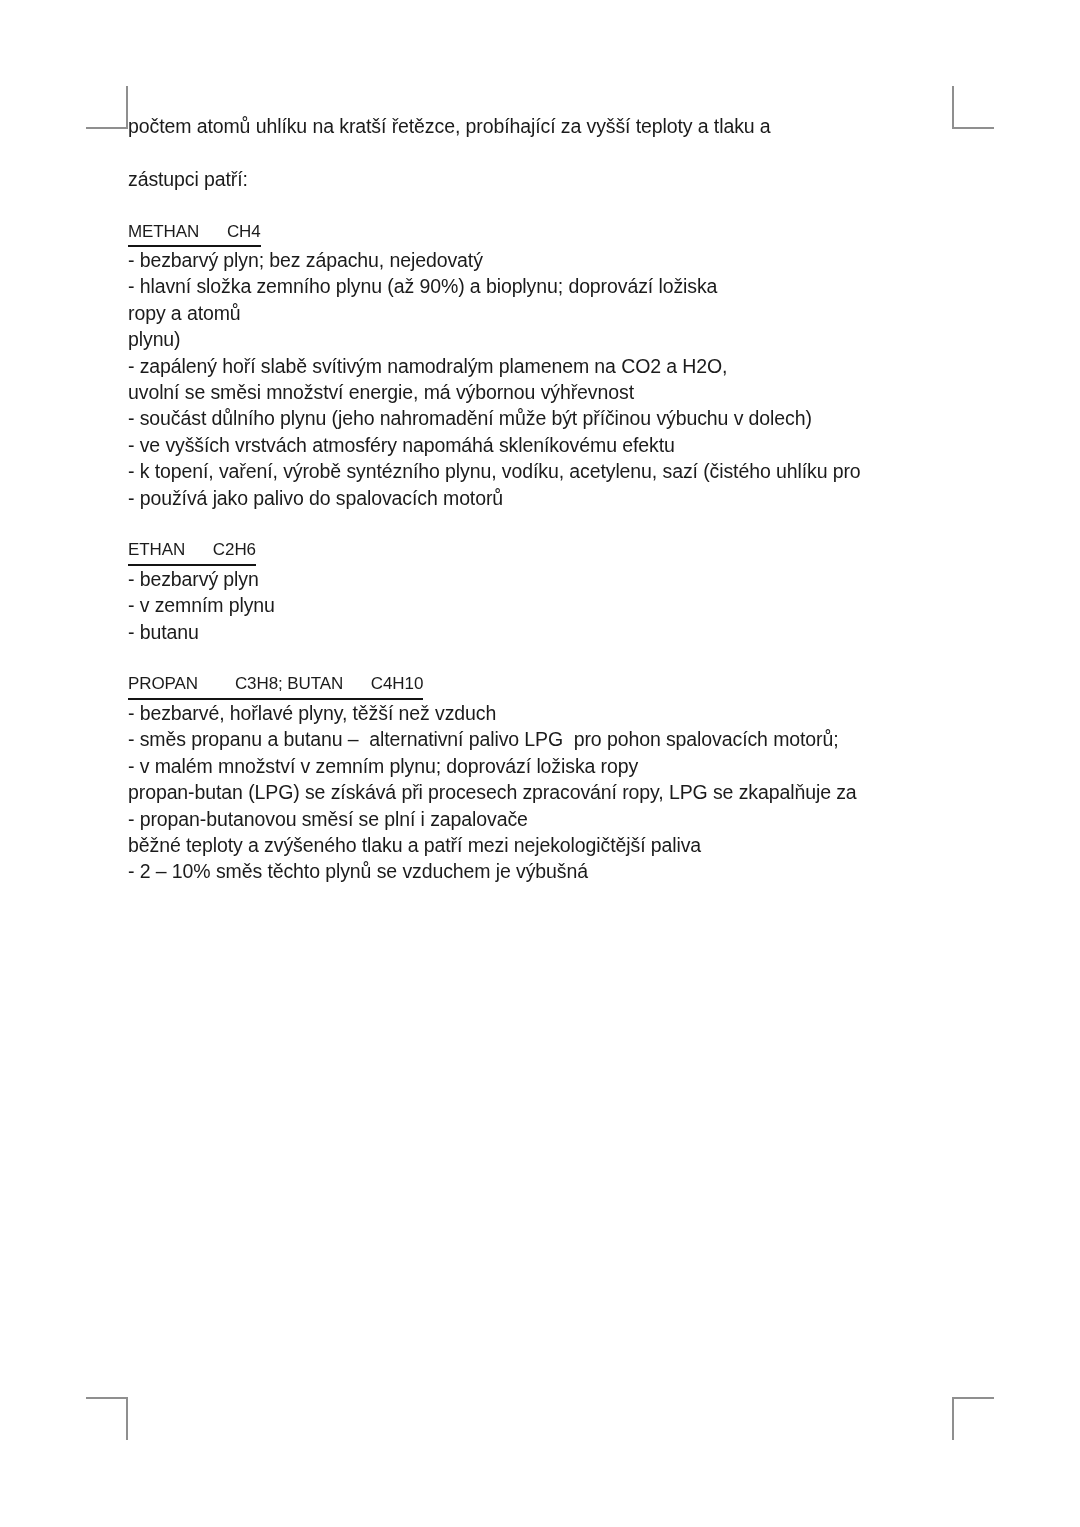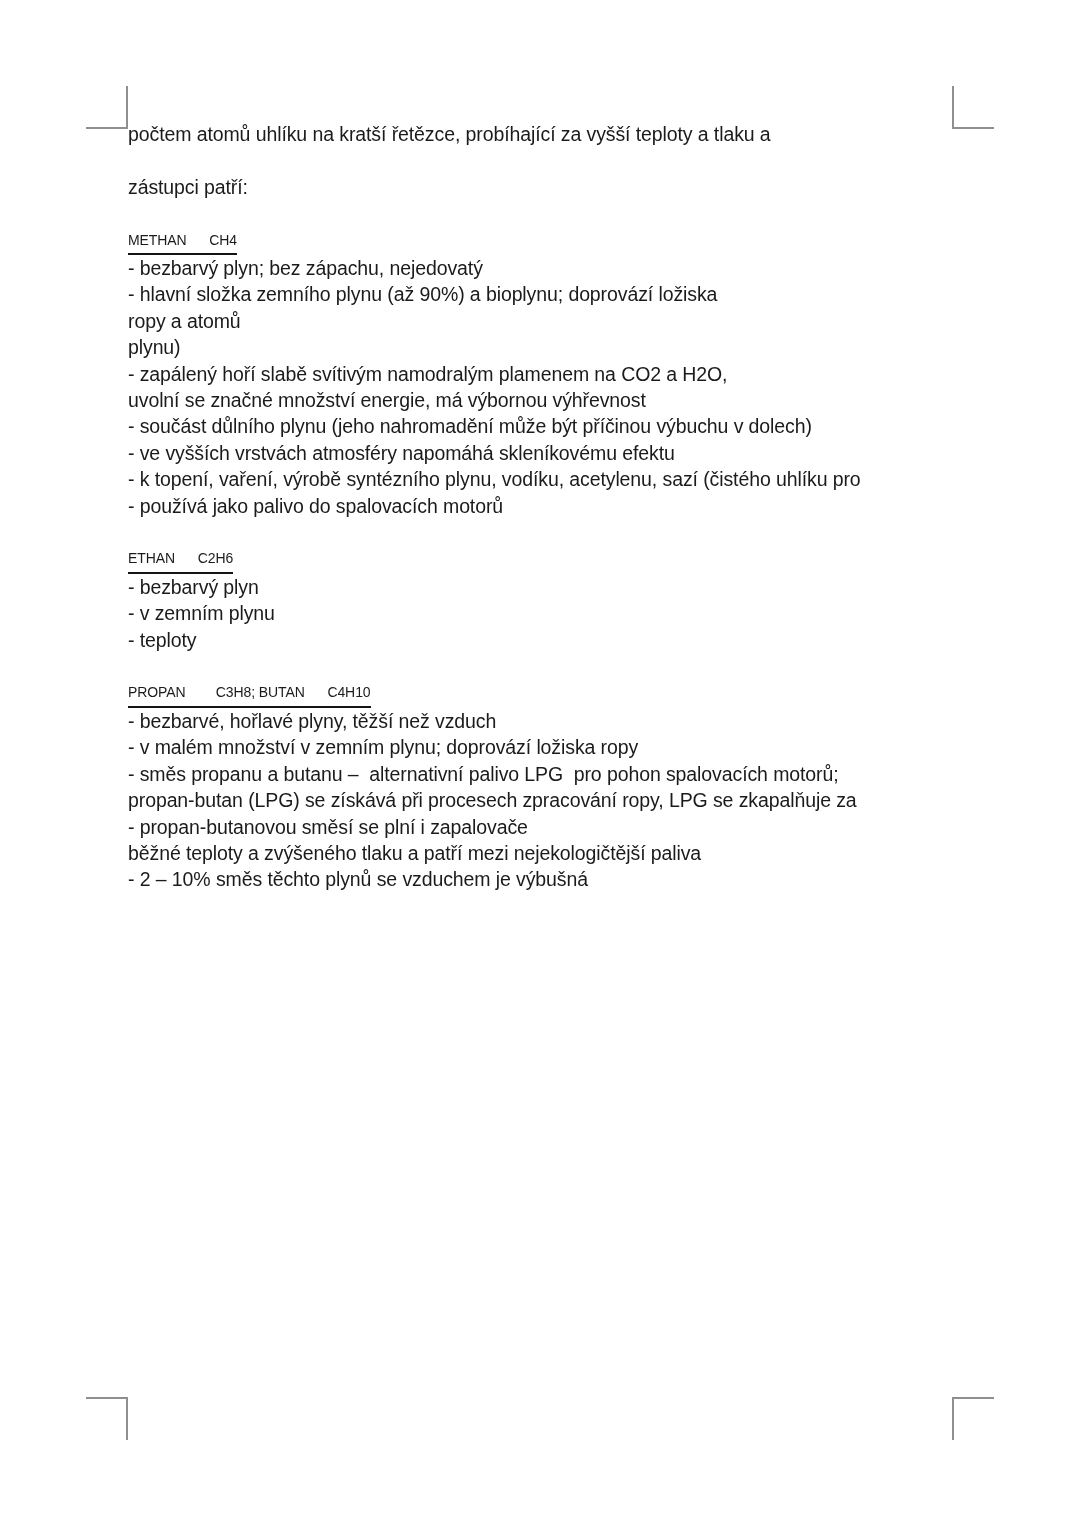--- a/index.html
+++ b/index.html
@@ -17,28 +17,28 @@
   }
   .page{position:absolute;inset:0;}
   
   .crop{position:absolute;width:40px;height:41px;}
   .crop-tl{left:86px;top:86px;border-right:2px solid var(--mark-color);border-bottom:2px solid var(--mark-color);}
   .crop-tr{left:952px;top:86px;border-left:2px solid var(--mark-color);border-bottom:2px solid var(--mark-color);}
   .crop-bl{left:86px;top:1397px;border-top:2px solid var(--mark-color);border-right:2px solid var(--mark-color);}
   .crop-br{left:952px;top:1397px;border-top:2px solid var(--mark-color);border-left:2px solid var(--mark-color);}
   
   .content{
-    position:absolute;left:128px;top:121px;width:842px;
+    position:absolute;left:128px;top:113px;width:842px;
     color:var(--text-color);
     font-size:19.5px;line-height:26.4px;
     letter-spacing:-0.1px;
   }
   .line{white-space:pre-wrap;min-height:26.4px;}
   .blank{height:26.4px;}
-  h2.heading{margin:0;padding:0;font-size:14px;line-height:26.4px;font-weight:400;}
+  h2.heading{margin:0;padding:0;font-size:17px;line-height:26.4px;font-weight:400;}
   .underline{
     display:inline-block;
     white-space:pre;
     border-bottom:2.5px solid #141414;
     padding-bottom:0px;
   }
   section{margin:0;padding:0;}
 </style>
 </head>
 <body>
@@ -62,43 +62,43 @@
 
     <div class="line blank"></div>
 
     <section>
       <h2 class="heading"><span class="underline">METHAN      CH4</span></h2>
       <div class="line">- bezbarvý plyn; bez zápachu, nejedovatý</div>
       <div class="line">- hlavní složka zemního plynu (až 90%) a bioplynu; doprovází ložiska</div>
       <div class="line">ropy a atomů</div>
       <div class="line">plynu)</div>
       <div class="line">- zapálený hoří slabě svítivým namodralým plamenem na CO2 a H2O,</div>
-      <div class="line">uvolní se značné množství energie, má výbornou výhřevnost</div>
+      <div class="line">uvolní se směsi množství energie, má výbornou výhřevnost</div>
       <div class="line">- součást důlního plynu (jeho nahromadění může být příčinou výbuchu v dolech)</div>
       <div class="line">- ve vyšších vrstvách atmosféry napomáhá skleníkovému efektu</div>
       <div class="line">- k topení, vaření, výrobě syntézního plynu, vodíku, acetylenu, sazí (čistého uhlíku pro</div>
       <div class="line">- používá jako palivo do spalovacích motorů</div>
     </section>
 
     <div class="line blank"></div>
 
     <section>
       <h2 class="heading"><span class="underline">ETHAN      C2H6</span></h2>
       <div class="line">- bezbarvý plyn</div>
       <div class="line">- v zemním plynu</div>
-      <div class="line">- teploty</div>
+      <div class="line">- butanu</div>
     </section>
 
     <div class="line blank"></div>
 
     <section>
       <h2 class="heading"><span class="underline">PROPAN        C3H8; BUTAN      C4H10</span></h2>
       <div class="line">- bezbarvé, hořlavé plyny, těžší než vzduch</div>
+      <div class="line">- směs propanu a butanu –  alternativní palivo LPG  pro pohon spalovacích motorů;</div>
       <div class="line">- v malém množství v zemním plynu; doprovází ložiska ropy</div>
-      <div class="line">- směs propanu a butanu –  alternativní palivo LPG  pro pohon spalovacích motorů;</div>
       <div class="line">propan-butan (LPG) se získává při procesech zpracování ropy, LPG se zkapalňuje za</div>
       <div class="line">- propan-butanovou směsí se plní i zapalovače</div>
       <div class="line">běžné teploty a zvýšeného tlaku a patří mezi nejekologičtější paliva</div>
       <div class="line">- 2 – 10% směs těchto plynů se vzduchem je výbušná</div>
     </section>
 
   </main>
 </div>
 
 </body></html>

